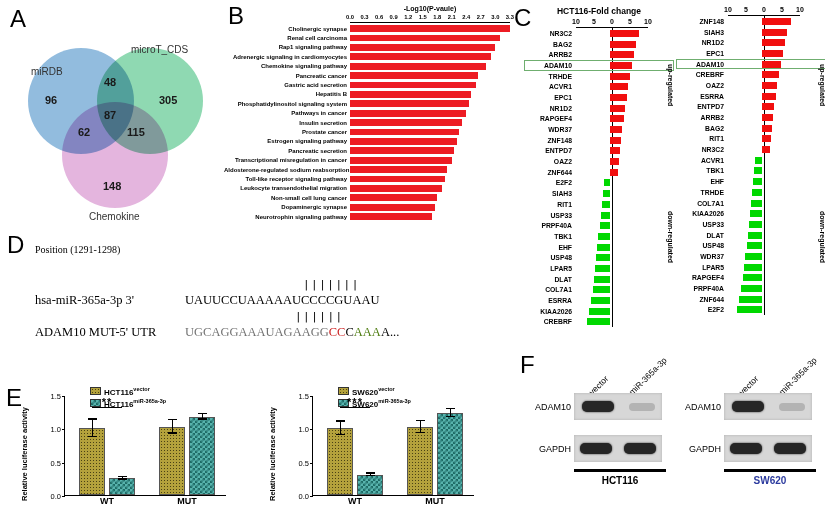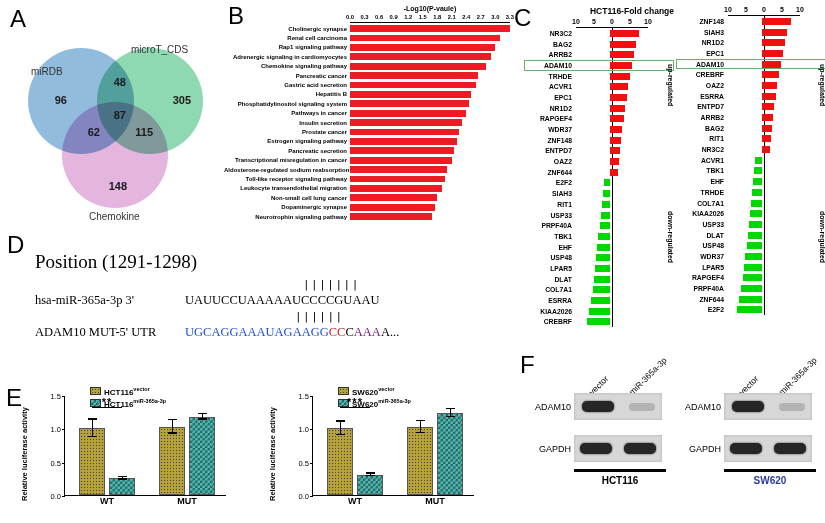--- a/index.html
+++ b/index.html
@@ -15,21 +15,21 @@
   .venn { position:absolute; left:0; top:15px; width:218px; height:212px; }
   .vc { position:absolute; width:106px; height:106px; border-radius:50%;
         mix-blend-mode:multiply; opacity:.85; }
   .c1 { left:23px; top:28px; }
   .c2 { left:92px; top:28px; }
   .c3 { left:57px; top:82px; }
   .vlab { position:absolute; font-size:10px; color:#333; white-space:nowrap; }
   .l1 { left:26px; top:46px; }
   .l2 { left:126px; top:24px; }
   .l3 { left:84px; top:191px; }
-  .vnum { position:absolute; font-size:11px; font-weight:bold; color:#1a1a1a; text-align:right; }
+  .vnum { position:absolute; font-size:11px; font-weight:bold; color:#1a1a1a; text-align:left; }
   .n1 { left:40px; top:74px; width:22px; }
   .n2 { left:154px; top:74px; width:32px; }
   .n3 { left:98px; top:160px; width:24px; }
   .n12 { left:99px; top:56px; width:22px; }
   .n13 { left:73px; top:106px; width:22px; }
   .n23 { left:122px; top:106px; width:26px; }
   .n123 { left:99px; top:89px; width:22px; }
 
   
   #panelB { left:224px; top:2px; width:288px; height:233px; }
@@ -44,41 +44,41 @@
   .kegg-label { width:126px; text-align:right; font-size:6px; font-weight:bold;
                 padding-right:3px; white-space:nowrap; }
   .kegg-bar { height:6.8px; }
 
   
   #panelC { left:512px; top:2px; width:313px; height:346px; }
   #panelC .plabel { left:2px; top:2px; }
   .fold-chart { position:absolute; top:4px; width:150px; height:340px; }
   #fold0 { left:12px; }
   #fold1 { left:164px; }
-  .fc-title { text-align:right; font-size:8.5px; font-weight:bold; height:12px; }
+  .fc-title { text-align:center; font-size:8.5px; font-weight:bold; height:12px; }
   .fc-ticks { position:relative; height:9px; margin-left:52px; width:72px;
               font-size:7px; font-weight:bold; }
   .fc-ticks span { position:absolute; transform:translateX(-50%); }
   .fc-axisline { margin-left:52px; width:72px; height:1px; background:#000; }
   .fc-rows { position:relative; }
   .fc-centerline { position:absolute; left:88px; top:0; bottom:0; width:1px; background:#000; }
   .fc-row { display:flex; align-items:center; height:10.7px; position:relative; }
   .fc-row.hl { outline:1.2px solid #6fae6f; outline-offset:-1px; }
   .fc-gene { width:50px; text-align:right; font-size:6.8px; font-weight:bold;
              padding-right:2px; white-space:nowrap; }
   .fc-bararea { position:relative; width:72px; height:10.7px; }
   .fc-bar { position:absolute; top:1.85px; height:7px; }
   .fc-side { position:absolute; writing-mode:vertical-rl; font-size:7px; font-weight:bold; right:0; }
   .fc-side.up { top:58px; }
   .fc-side.down { top:205px; }
 
   
   #panelD { left:5px; top:231px; width:505px; height:150px; font-family:"Liberation Serif", serif; }
   #panelD .plabel { left:2px; top:0; font-family:"Liberation Sans", sans-serif; }
-  .pos-label { position:absolute; left:30px; top:20px; font-size:19px; }
+  .pos-label { position:absolute; left:30px; top:13px; font-size:10px; }
   .seq-row { position:absolute; left:30px; display:flex; font-size:12.5px; white-space:pre; }
   .seq-name { width:150px; }
   .sr1 { top:30px; } .sr2 { top:62px; } .sr3 { top:94px; }
   .pipes { position:absolute; font-size:11px; letter-spacing:1.5px;
            font-family:"DejaVu Sans Mono", monospace; }
   .p1 { left:298px; top:47px; }
   .p2 { left:290px; top:79px; }
 
   
   #panelE { left:2px; top:382px; width:512px; height:141px; }
@@ -640,21 +640,21 @@
     <div class="plabel">D</div>
     <div class="pos-label">Position (1291-1298)</div>
     <div class="pipes p1">|||||||</div>
     <div class="seq-row sr2">
       <span class="seq-name">hsa-miR-365a-3p 3'</span>
       <span class="seq-seq">UAUUCCUAAAAAUCCCCGUAAU</span>
     </div>
     <div class="pipes p2">||||||</div>
     <div class="seq-row sr3">
       <span class="seq-name">ADAM10 MUT-5' UTR</span>
-      <span class="seq-seq" id="mutSeq"><span style="color: #1d4ed8;">UGCAGGAAAUAGAAGG</span><span style="color: rgb(204, 34, 34);">CC</span><span style="color: rgb(0, 0, 0);">C</span><span style="color: #701a75;">AAA</span><span style="color: rgb(0, 0, 0);">A...</span></span>
+      <span class="seq-seq" id="mutSeq"><span style="color: #737373;">UGCAGGAAAUAGAAGG</span><span style="color: rgb(204, 34, 34);">CC</span><span style="color: rgb(0, 0, 0);">C</span><span style="color: #4d7c0f;">AAA</span><span style="color: rgb(0, 0, 0);">A...</span></span>
     </div>
   </section>
 
   <section class="panel" id="panelE">
     <div class="plabel">E</div>
     <div class="luc-chart" id="luc0">
       <div class="luc-ylabel">Relative luciferase activity</div>
       <div class="luc-legend">
         <div class="lrow">
           <span class="sw pat-dots"></span>

